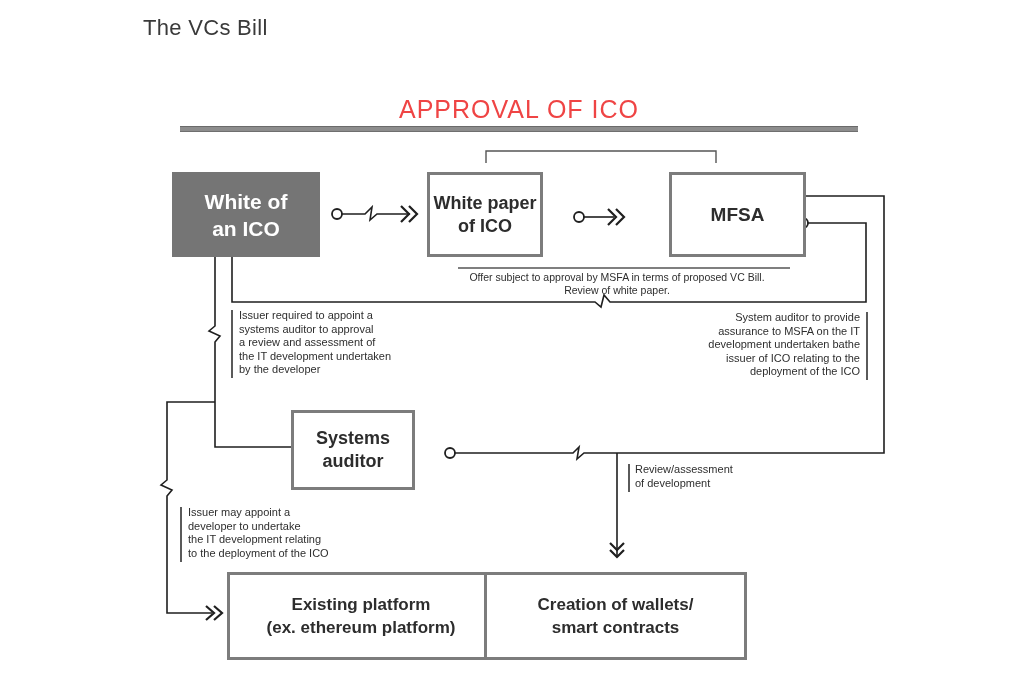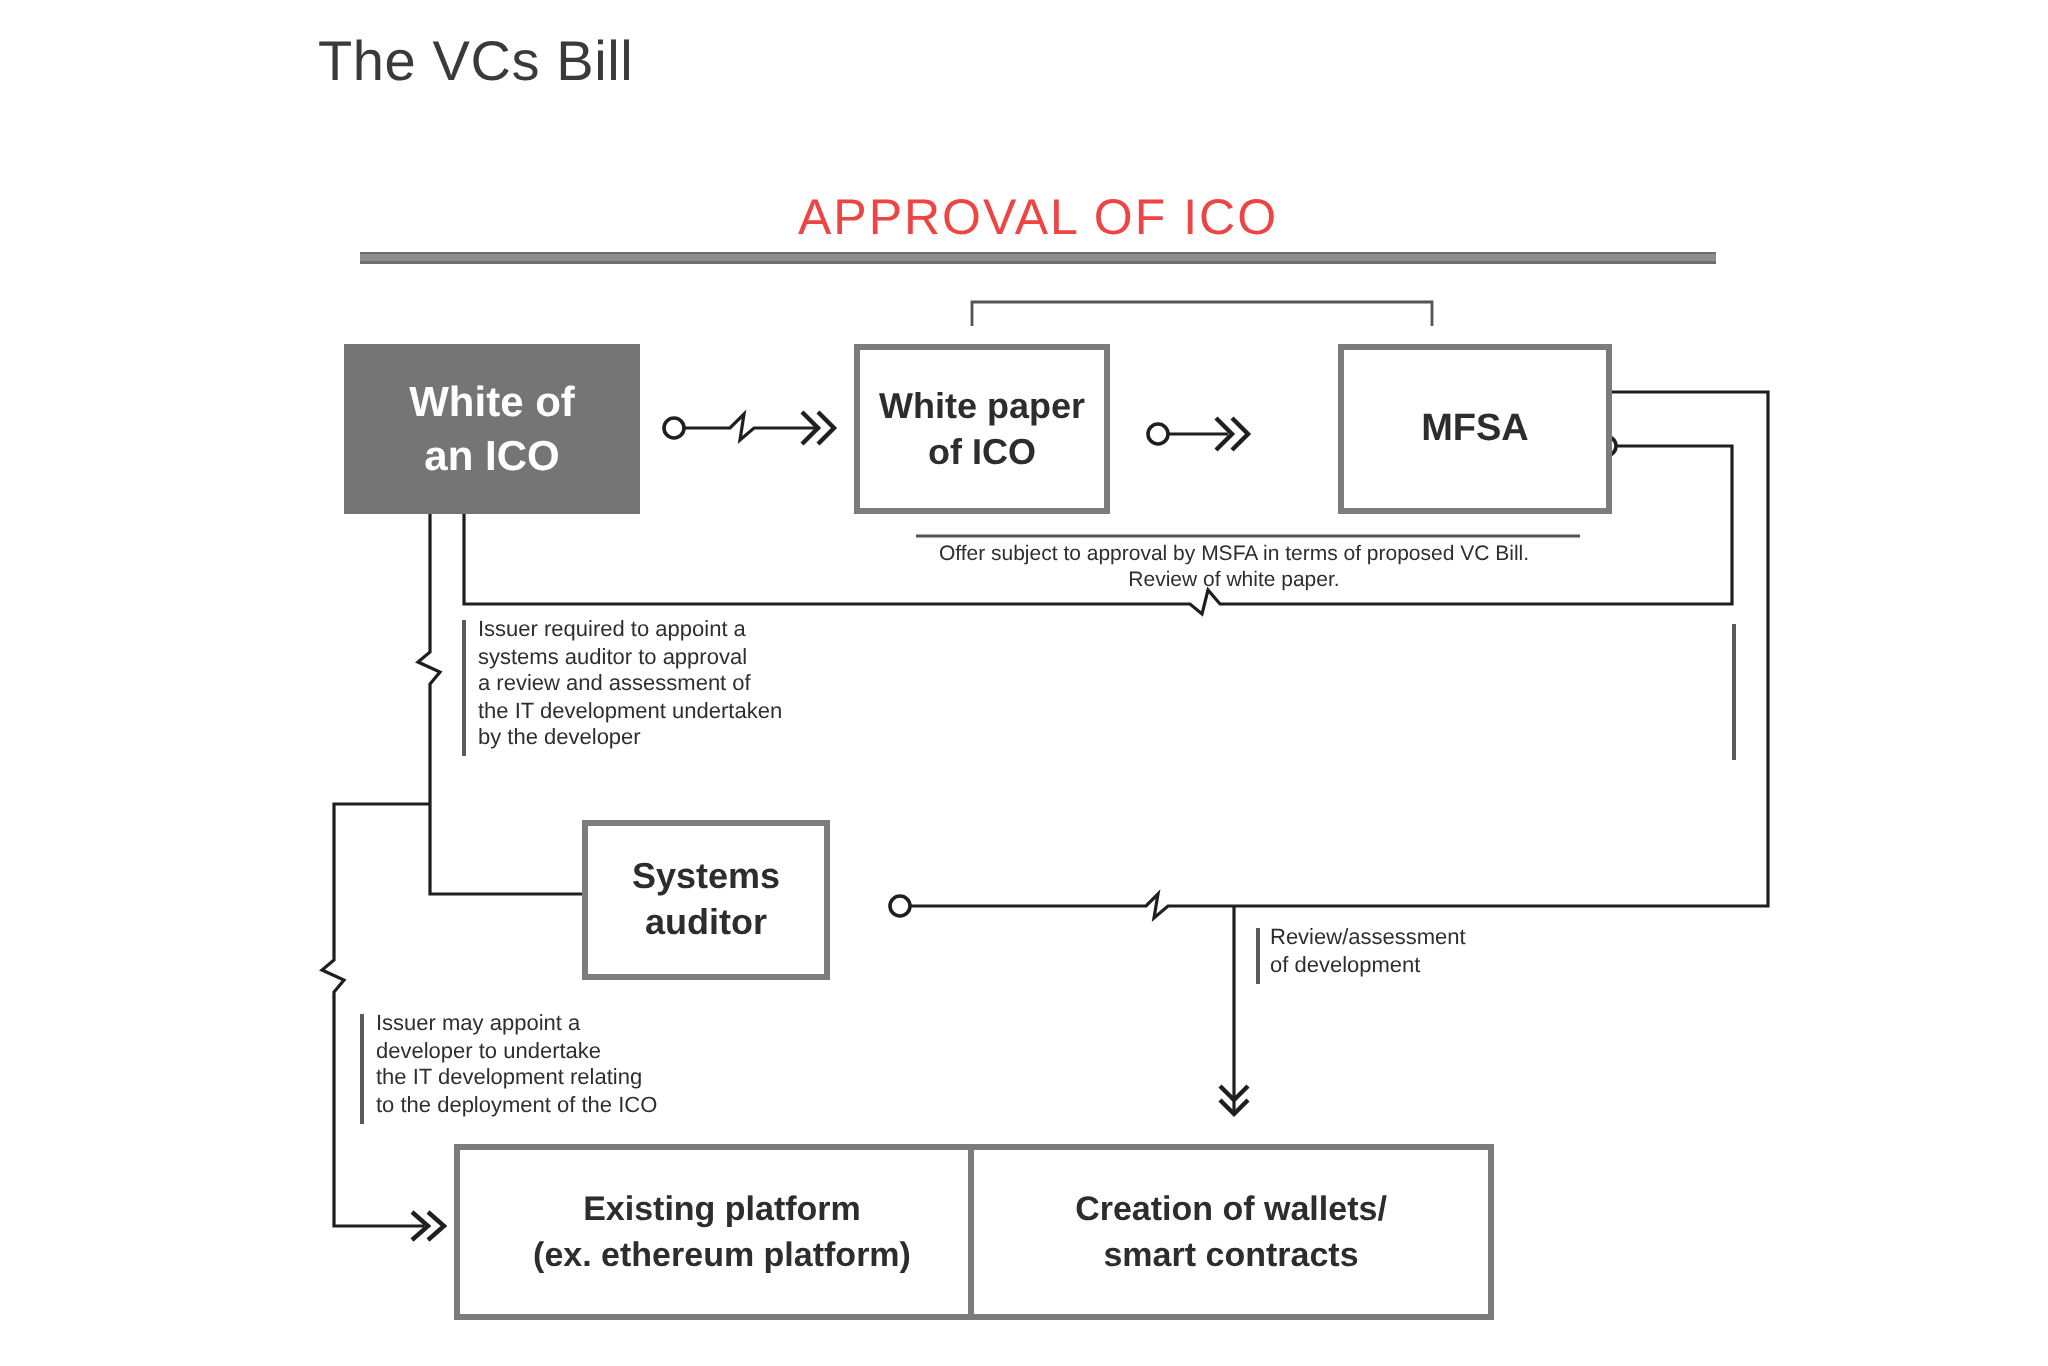--- a/index.html
+++ b/index.html
@@ -1,21 +1,21 @@
 <!DOCTYPE html>
 <html><head>
 <meta charset="utf-8">
 <style>
   html,body{margin:0;padding:0;background:#fff;}
   .canvas{
     position:relative;width:1024px;height:683px;background:#ffffff;
     font-family:"Liberation Sans",sans-serif;overflow:hidden;
     --box-fill:#757575;--box-border:#7c7c7c;--line:#1f1f1f;--text:#2d2d2d;
   }
-  .page-title{position:absolute;left:159px;top:15px;font-size:28px;color:#3a3a3a;letter-spacing:.3px;}
+  .page-title{position:absolute;left:143px;top:15px;font-size:22px;color:#3a3a3a;letter-spacing:.3px;}
   .heading{position:absolute;left:180px;top:95px;width:678px;text-align:center;
     font-size:25px;color:#ef4444;letter-spacing:1px;}
   .heading-rule{position:absolute;left:180px;top:126px;width:678px;height:6px;
     background:linear-gradient(180deg,#6a6a6a 0 18%,#8d8d8d 18% 78%,#6f6f6f 78% 100%);}
   .box{position:absolute;display:flex;flex-direction:column;align-items:center;justify-content:center;
     text-align:center;font-weight:bold;color:var(--text);background:#fff;
     border:3px solid var(--box-border);box-sizing:border-box;}
   .box.dark{background:var(--box-fill);color:#ffffff;border:none;}
   .ann{position:absolute;font-size:11px;line-height:13.5px;color:#2e2e2e;}
   .ann.right{text-align:right;}
@@ -77,21 +77,21 @@
     </g>
 
     <path class="thin" d="M458 268 L790 268"></path>
   </svg>
 
   <div class="box dark" style="left:172px;top:172px;width:148px;height:85px;font-size:21px;line-height:27px;">
     <div>White of</div>
     <div>an ICO</div>
   </div>
 
-  <div class="box" style="left:427px;top:172px;width:128px;height:85px;font-size:18px;line-height:23px;">
+  <div class="box" style="left:427px;top:172px;width:116px;height:85px;font-size:18px;line-height:23px;">
     <div>White paper</div>
     <div>of ICO</div>
   </div>
 
   <div class="box" style="left:633px;top:172px;width:137px;height:85px;font-size:19px;margin-left:36px;">
     <div>MFSA</div>
   </div>
 
   <div class="box" style="left:291px;top:410px;width:124px;height:80px;font-size:18px;line-height:23px;">
     <div>Systems</div>
@@ -116,20 +116,27 @@
   <div class="bar" style="left:231px;top:310px;height:68px;"></div>
   <div class="ann" style="left:239px;top:309px;">
     <div>Issuer required to appoint a</div>
     <div>systems auditor to approval</div>
     <div>a review and assessment of</div>
     <div>the IT development undertaken</div>
     <div>by the developer</div>
   </div>
 
   <div class="bar" style="left:866px;top:312px;height:68px;"></div>
+  <div class="ann right" style="left:688px;top:311px;width:172px;">
+    <div>System auditor to provide</div>
+    <div>assurance to MSFA on the IT</div>
+    <div>development undertaken bathe</div>
+    <div>issuer of ICO relating to the</div>
+    <div>deployment of the ICO</div>
+  </div>
 
   <div class="bar" style="left:628px;top:464px;height:28px;"></div>
   <div class="ann" style="left:635px;top:463px;">
     <div>Review/assessment</div>
     <div>of development</div>
   </div>
 
   <div class="bar" style="left:180px;top:507px;height:55px;"></div>
   <div class="ann" style="left:188px;top:506px;">
     <div>Issuer may appoint a</div>

